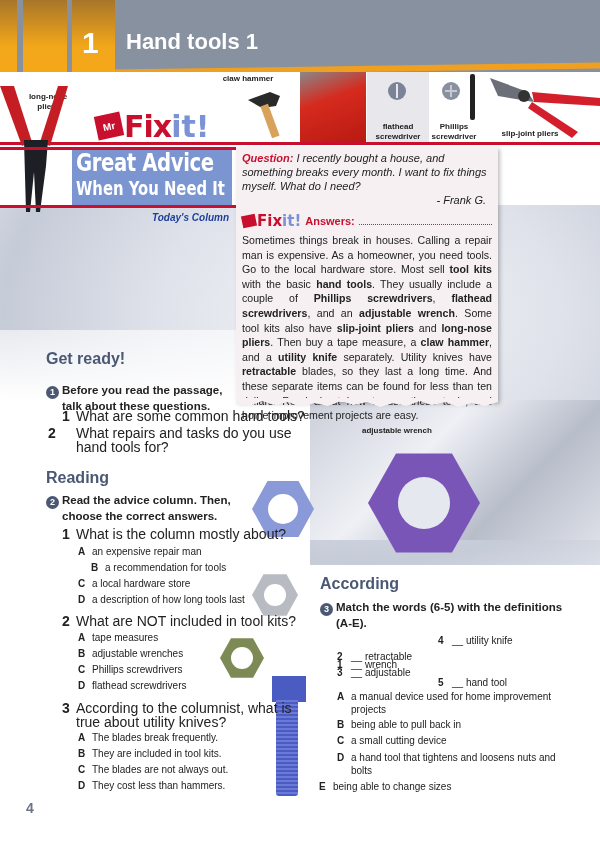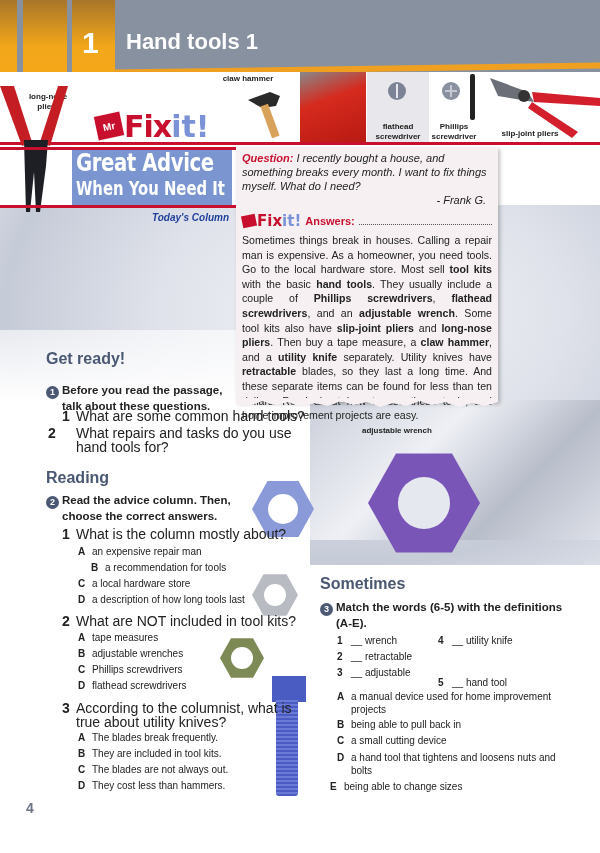--- a/index.html
+++ b/index.html
@@ -196,30 +196,30 @@
 <div class="opt" style="left:78px;top:647px;"><span class="opt-letter">B</span><span>adjustable wrenches</span></div>
 <div class="opt" style="left:78px;top:663px;"><span class="opt-letter">C</span><span>Phillips screwdrivers</span></div>
 <div class="opt" style="left:78px;top:679px;"><span class="opt-letter">D</span><span>flathead screwdrivers</span></div>
 
 <div class="q-item" style="left:62px;top:701px;"><span class="q-num">3</span><span>According to the columnist, what is</span><br><span style="margin-left:14px">true about utility knives?</span></div>
 <div class="opt" style="left:78px;top:731px;"><span class="opt-letter">A</span><span>The blades break frequently.</span></div>
 <div class="opt" style="left:78px;top:747px;"><span class="opt-letter">B</span><span>They are included in tool kits.</span></div>
 <div class="opt" style="left:78px;top:763px;"><span class="opt-letter">C</span><span>The blades are not always out.</span></div>
 <div class="opt" style="left:78px;top:779px;"><span class="opt-letter">D</span><span>They cost less than hammers.</span></div>
 
-<div class="section-title" style="left:320px;top:575px;">Sometimes</div>
+<div class="section-title" style="left:320px;top:575px;">According</div>
 <div class="instr" style="left:320px;top:600px;">
   <span class="badge">3</span><span>Match the words (6-5) with the definitions</span><br>
   <span style="margin-left:16px">(A-E).</span>
 </div>
-<div class="vocab-word" style="left:337px;top:635px;"><span class="q-num">1</span><span>__ wrench</span></div>
+<div class="vocab-word" style="left:337px;top:659px;"><span class="q-num">1</span><span>__ wrench</span></div>
 <div class="vocab-word" style="left:337px;top:651px;"><span class="q-num">2</span><span>__ retractable</span></div>
 <div class="vocab-word" style="left:337px;top:667px;"><span class="q-num">3</span><span>__ adjustable</span></div>
 <div class="vocab-word" style="left:438px;top:635px;"><span class="q-num">4</span><span>__ utility knife</span></div>
 <div class="vocab-word" style="left:438px;top:677px;"><span class="q-num">5</span><span>__ hand tool</span></div>
 
 <div class="opt" style="left:337px;top:690px;"><span class="opt-letter">A</span><span>a manual device used for home improvement</span><br><span style="margin-left:14px">projects</span></div>
 <div class="opt" style="left:337px;top:718px;"><span class="opt-letter">B</span><span>being able to pull back in</span></div>
 <div class="opt" style="left:337px;top:734px;"><span class="opt-letter">C</span><span>a small cutting device</span></div>
 <div class="opt" style="left:337px;top:751px;"><span class="opt-letter">D</span><span>a hand tool that tightens and loosens nuts and</span><br><span style="margin-left:14px">bolts</span></div>
-<div class="opt" style="left:330px;top:780px;"><span class="opt-letter">E</span><span>being able to change sizes</span></div>
+<div class="opt" style="left:319px;top:780px;"><span class="opt-letter">E</span><span>being able to change sizes</span></div>
 
 <div class="page-num">4</div>
 
 </body></html>

